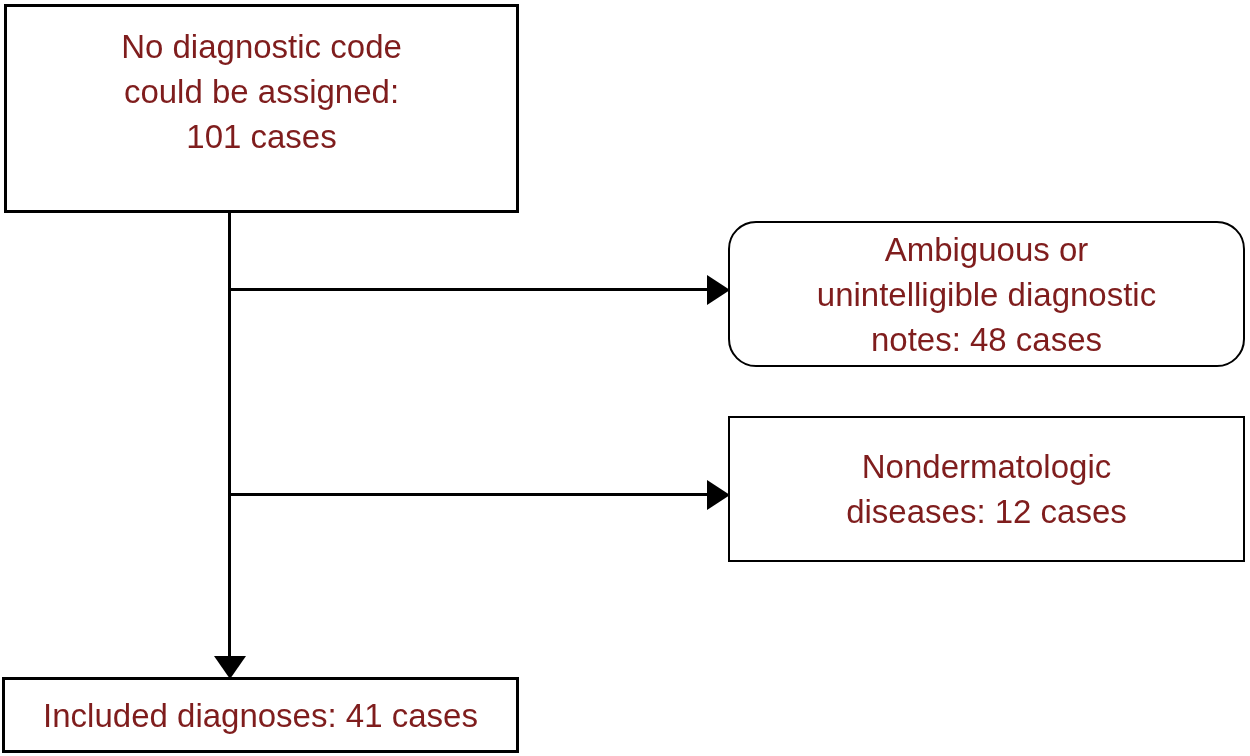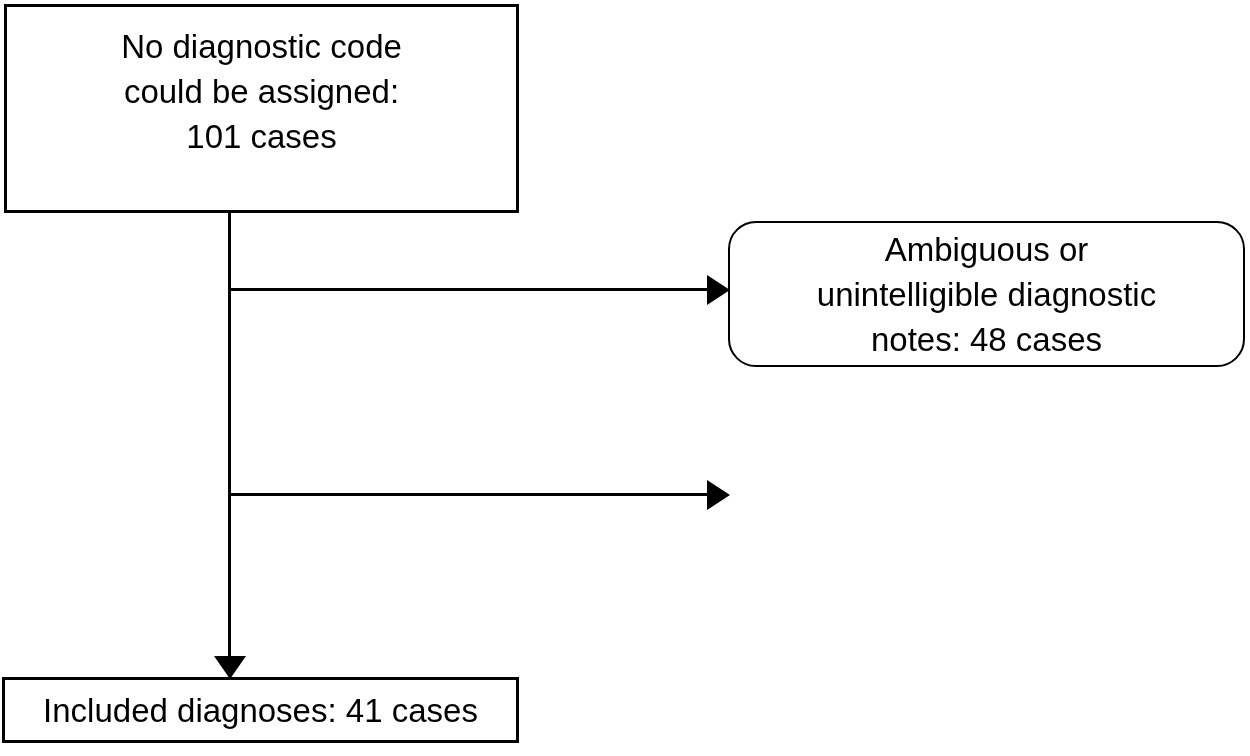--- a/index.html
+++ b/index.html
@@ -23,21 +23,21 @@
     box-sizing: border-box;
     display: flex;
     align-items: center;
     justify-content: center;
   }
   .node-label {
     font-size: 33px;
     line-height: 45px;
     text-align: center;
     white-space: pre-line;
-    color: #000000;
+    color: #7f1d1d;
   }
   
   .node-root {
     left: 4px;
     top: 4px;
     width: 515px;
     height: 209px;
     align-items: flex-start;
   }
   .node-root .node-label {
@@ -50,21 +50,21 @@
     width: 517px;
     height: 146px;
   }
   .node-branch1 { top: 221px; border-radius: 28px; }
   .node-branch2 { top: 416px; }
   
   .node-final {
     left: 2px;
     top: 677px;
     width: 517px;
-    height: 66px;
+    height: 76px;
   }
   .node-final .node-label {
     white-space: nowrap;
   }
   
   .line {
     position: absolute;
     background: #000000;
   }
   .vline {
@@ -120,18 +120,22 @@
   <div class="arrowhead arrow-right arrow-right1"></div>
   <div class="arrowhead arrow-right arrow-right2"></div>
   <div class="arrowhead arrow-down"></div>
 
   <div class="node node-branch node-branch1">
     <div class="node-label">Ambiguous or
 unintelligible diagnostic
 notes: 48 cases</div>
   </div>
 
+  <div class="node node-branch node-branch2">
+    <div class="node-label">Nondermatologic
+diseases: 12 cases</div>
+  </div>
 
   <div class="node node-final">
     <div class="node-label">Included diagnoses: 41 cases</div>
   </div>
 
 </div>
 
 </body></html>

